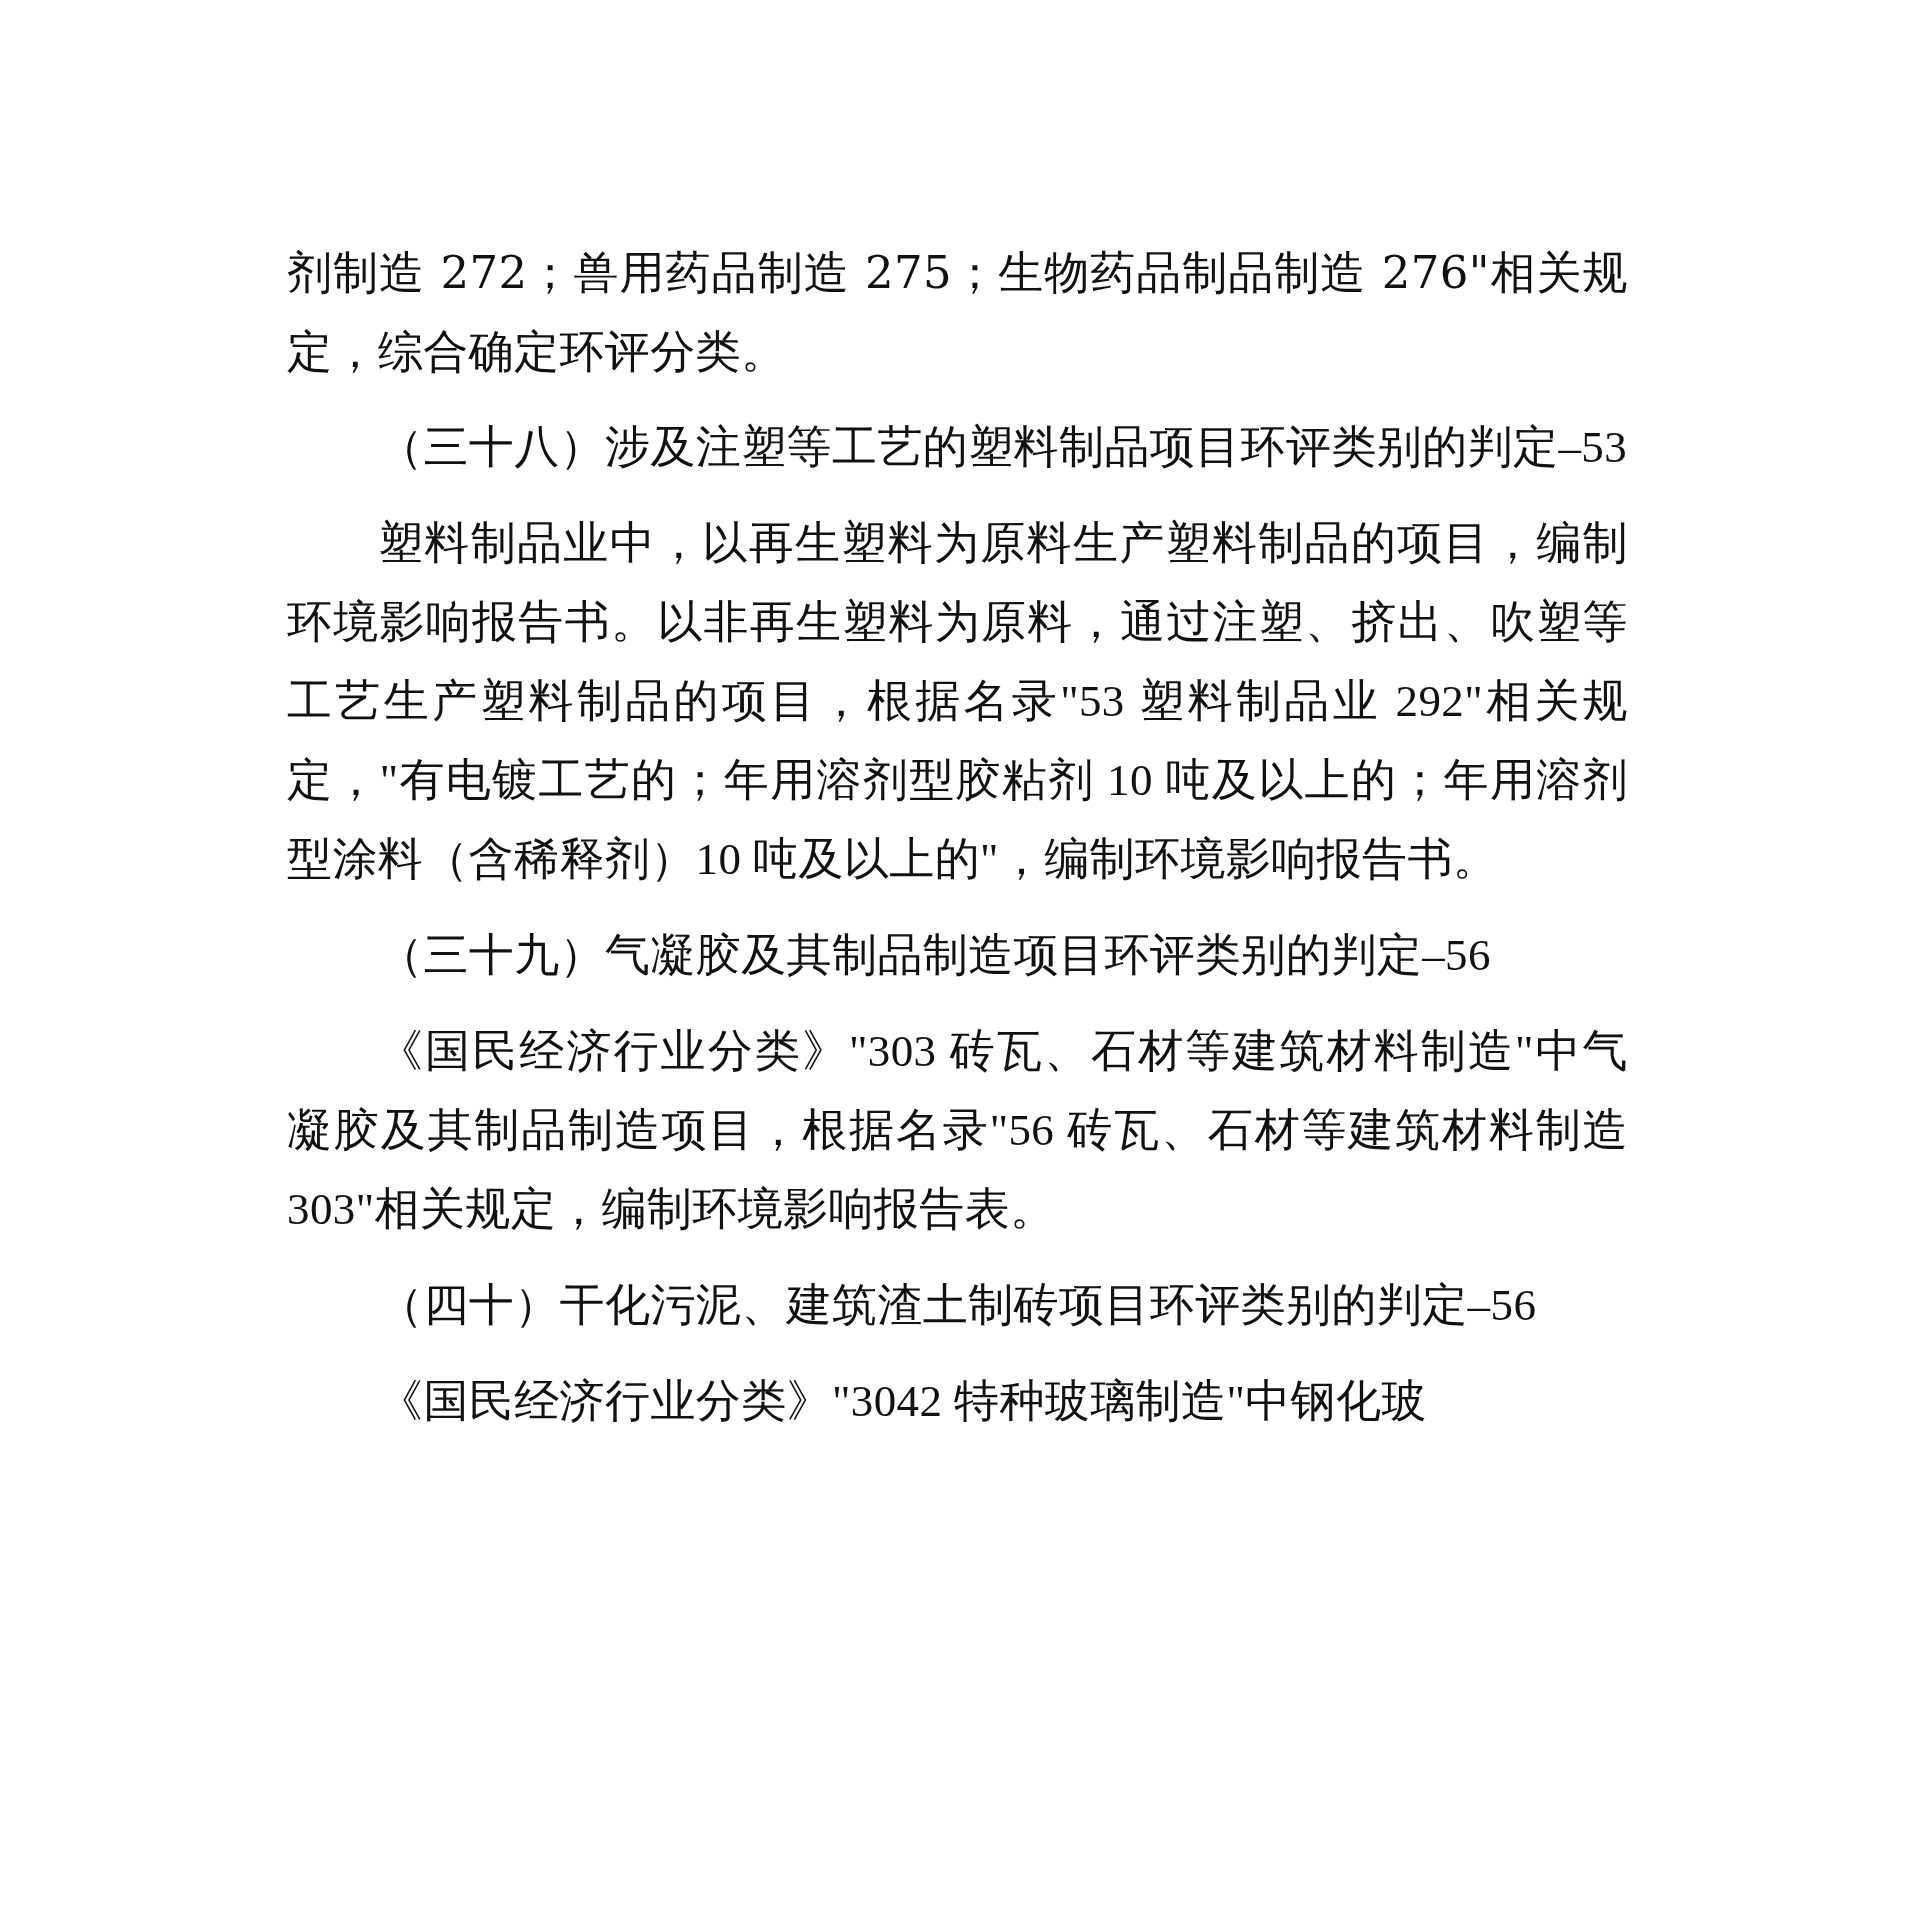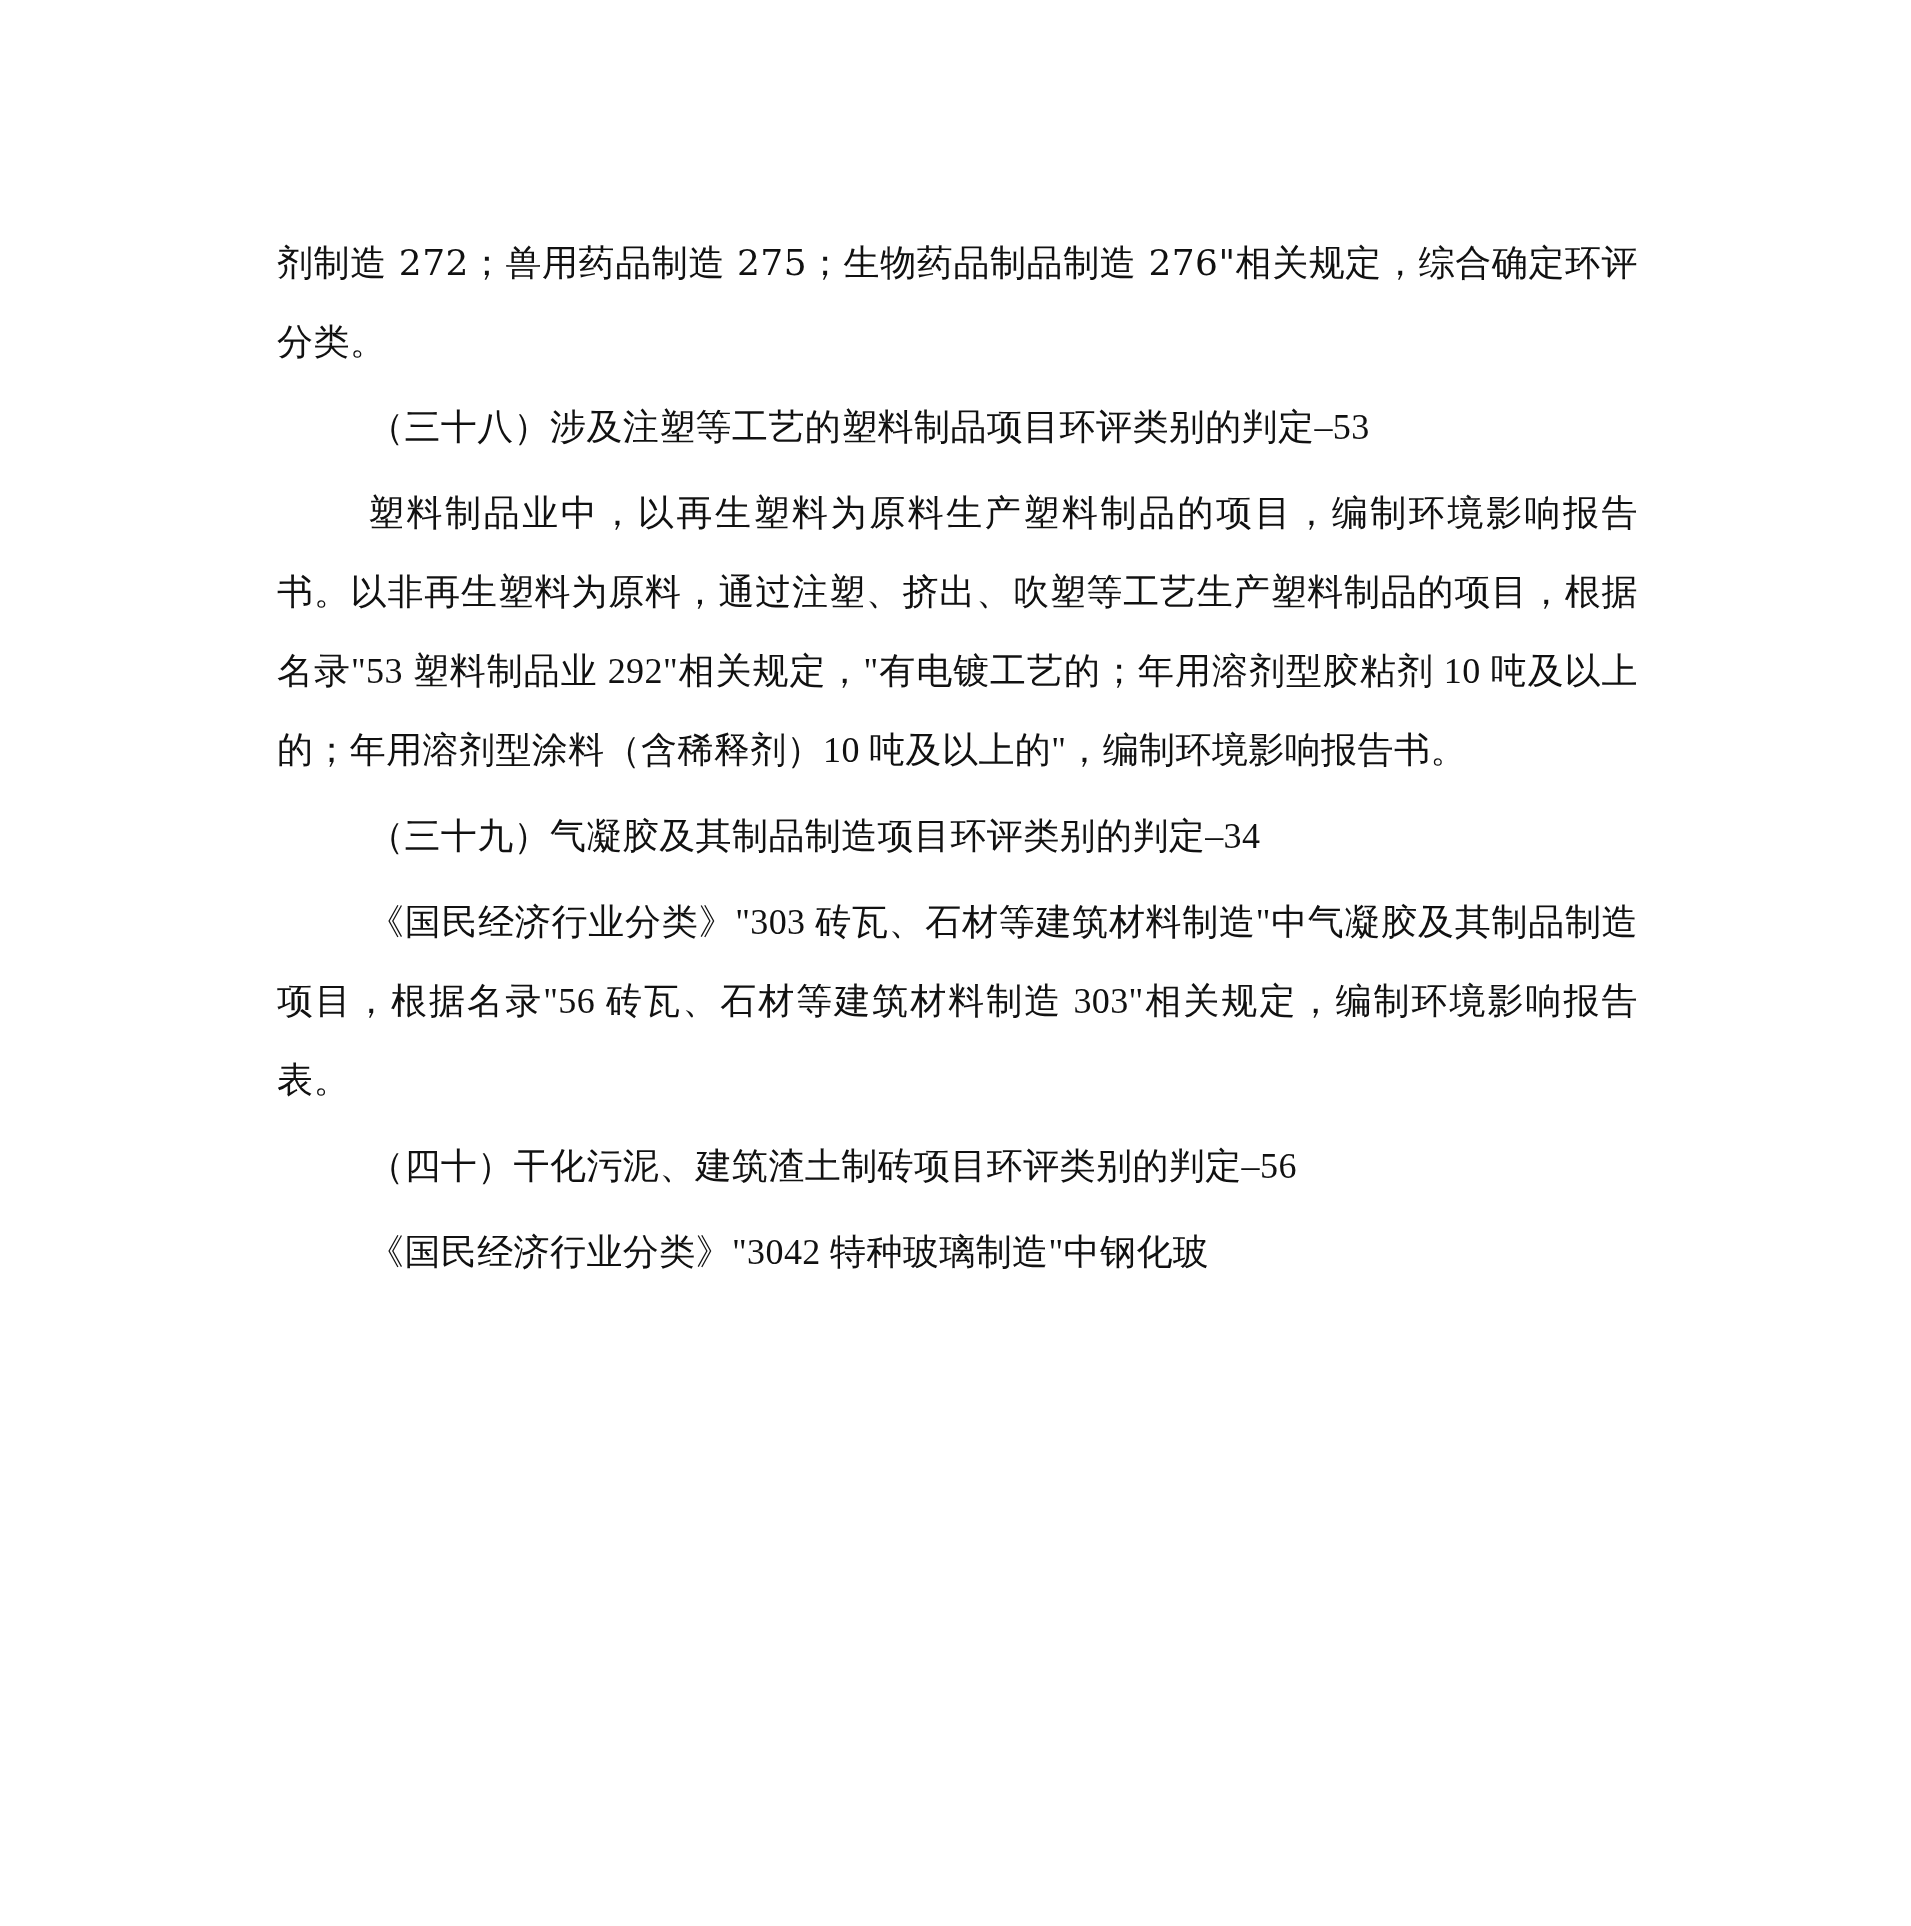--- a/index.html
+++ b/index.html
@@ -18,22 +18,22 @@
     background: #ffffff;
     box-sizing: border-box;
     padding: 216px 270px 0 270px;
     overflow: hidden;
   }
   .doc-body {
     width: 1375px;
     margin: 0 auto;
   }
   p {
-    margin: 7px;
-    font-size: 36px;
+    margin: 17px;
+    font-size: 45px;
     line-height: 79px;
     text-align: justify;
     text-justify: inter-ideograph;
     letter-spacing: 0.4px;
     font-weight: 500;
   }
   p.indent {
     text-indent: 91px;
     font-family: Liberation Serif, serif;
   }
@@ -42,20 +42,20 @@
   }
 </style>
 </head>
 <body>
 
 <div class="page">
   <div class="doc-body">
     <p class="noindent">剂制造 272；兽用药品制造 275；生物药品制品制造 276"相关规定，综合确定环评分类。</p>
     <p class="indent">（三十八）涉及注塑等工艺的塑料制品项目环评类别的判定–53</p>
     <p class="indent">塑料制品业中，以再生塑料为原料生产塑料制品的项目，编制环境影响报告书。以非再生塑料为原料，通过注塑、挤出、吹塑等工艺生产塑料制品的项目，根据名录"53 塑料制品业 292"相关规定，"有电镀工艺的；年用溶剂型胶粘剂 10 吨及以上的；年用溶剂型涂料（含稀释剂）10 吨及以上的"，编制环境影响报告书。</p>
-    <p class="indent">（三十九）气凝胶及其制品制造项目环评类别的判定–34</p>
+    <p class="indent">（三十九）气凝胶及其制品制造项目环评类别的判定–56</p>
     <p class="indent">《国民经济行业分类》"303 砖瓦、石材等建筑材料制造"中气凝胶及其制品制造项目，根据名录"56 砖瓦、石材等建筑材料制造 303"相关规定，编制环境影响报告表。</p>
     <p class="indent">（四十）干化污泥、建筑渣土制砖项目环评类别的判定–56</p>
     <p class="indent">《国民经济行业分类》"3042 特种玻璃制造"中钢化玻</p>
   </div>
 
 </div>
 
 
 </body></html>

